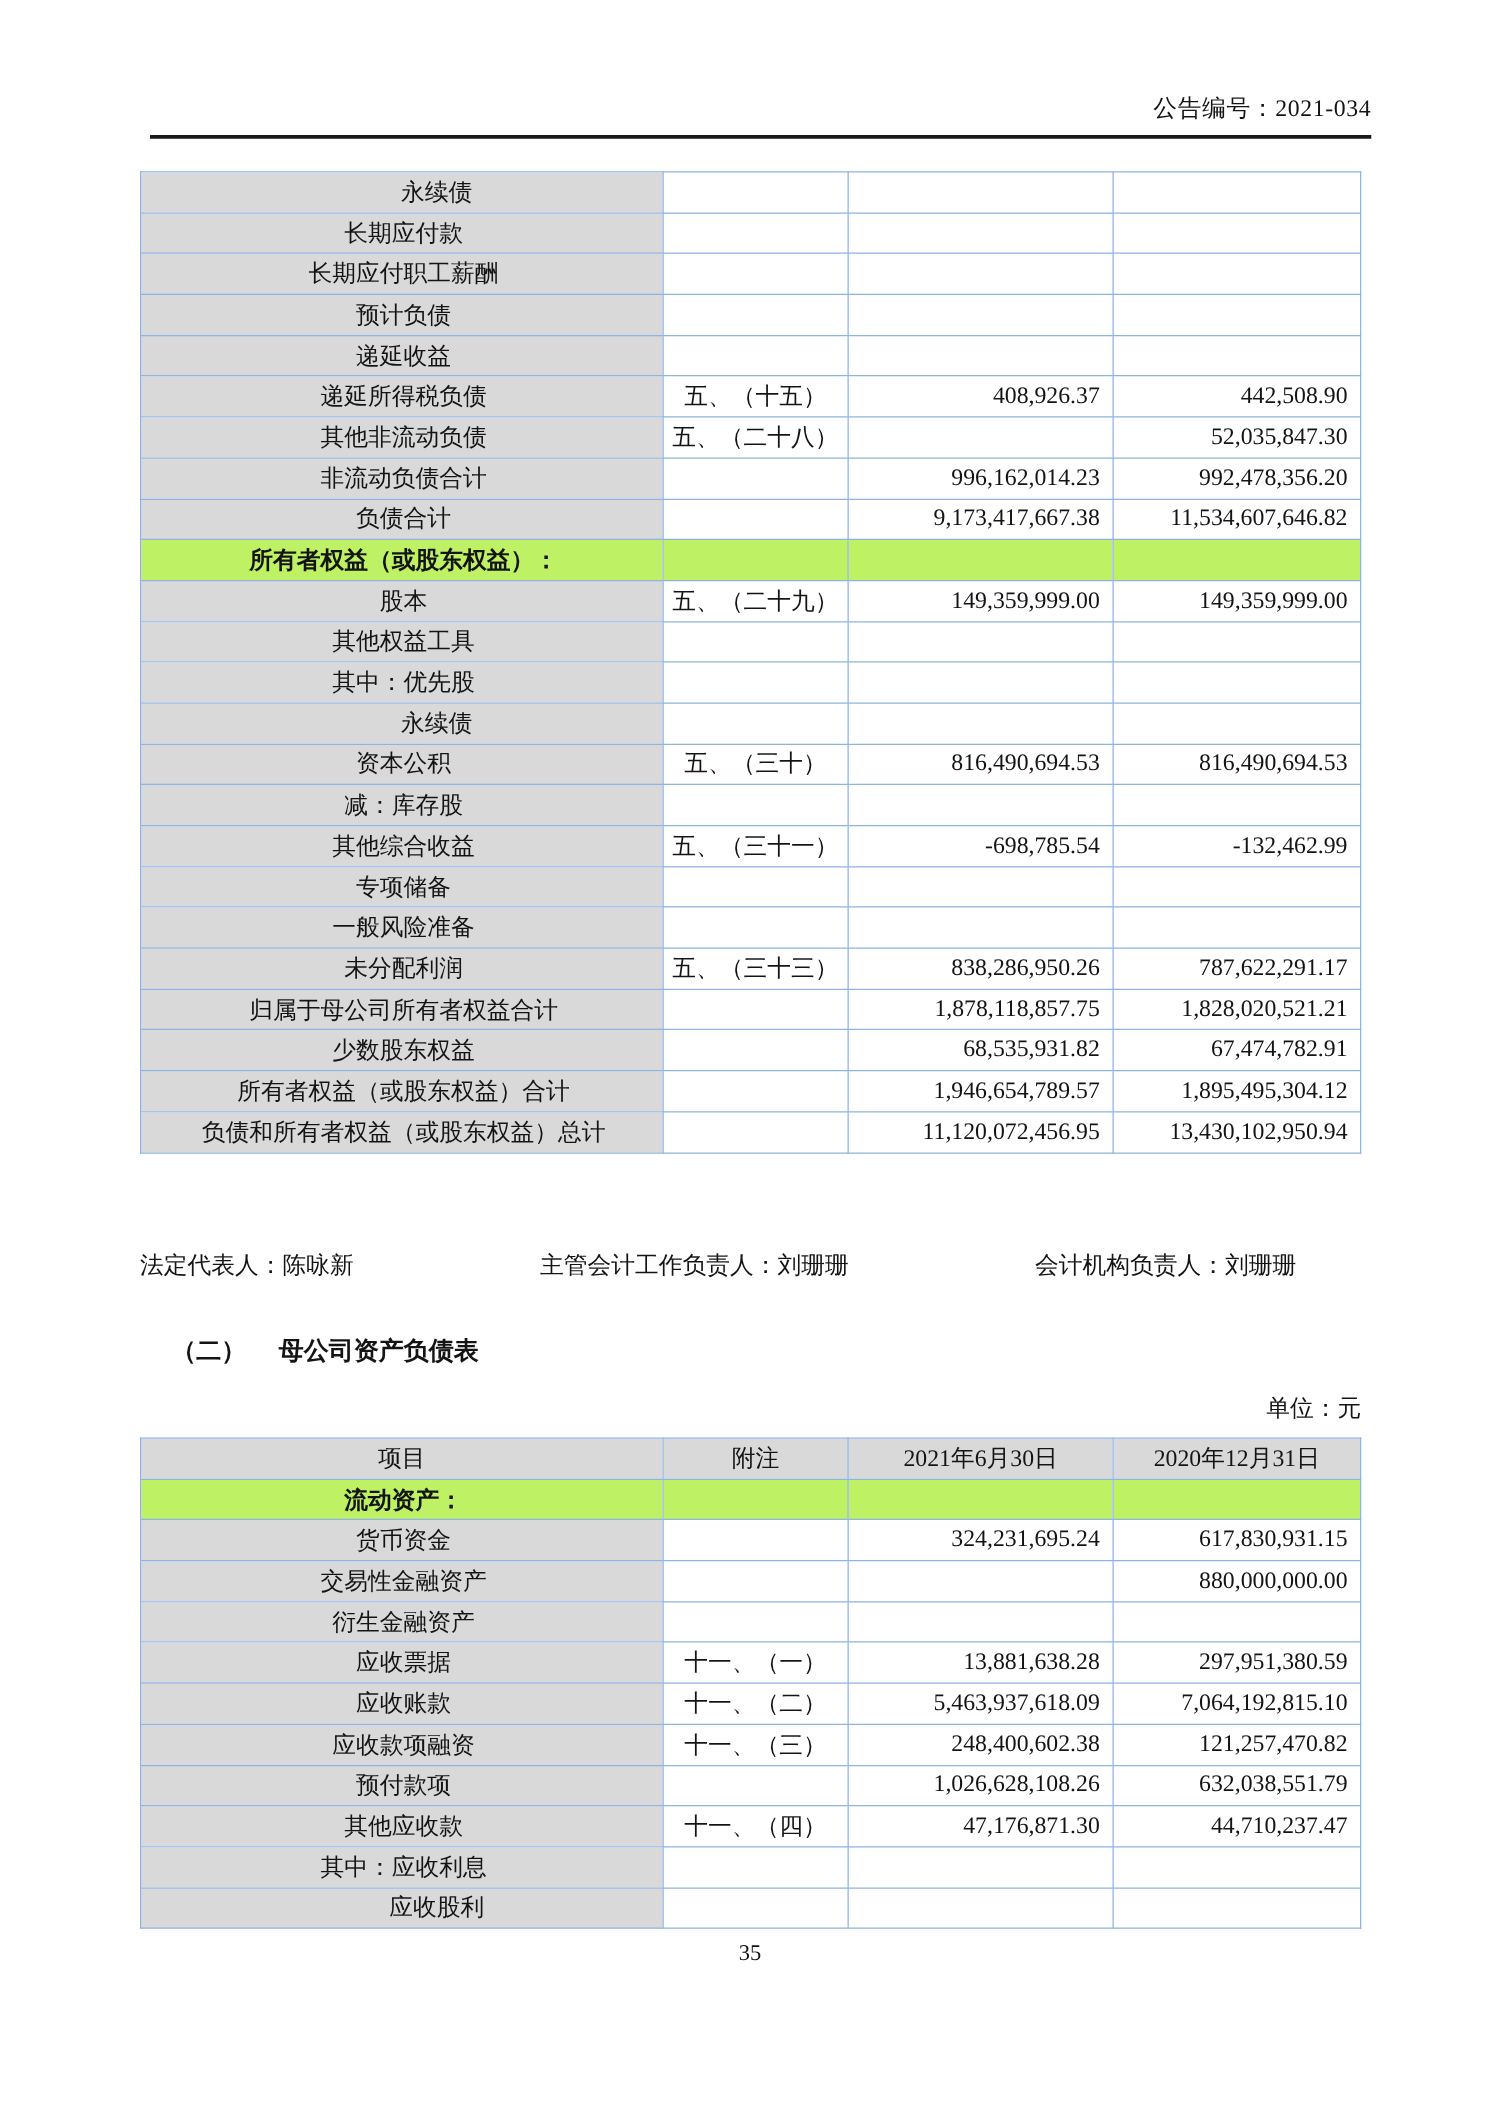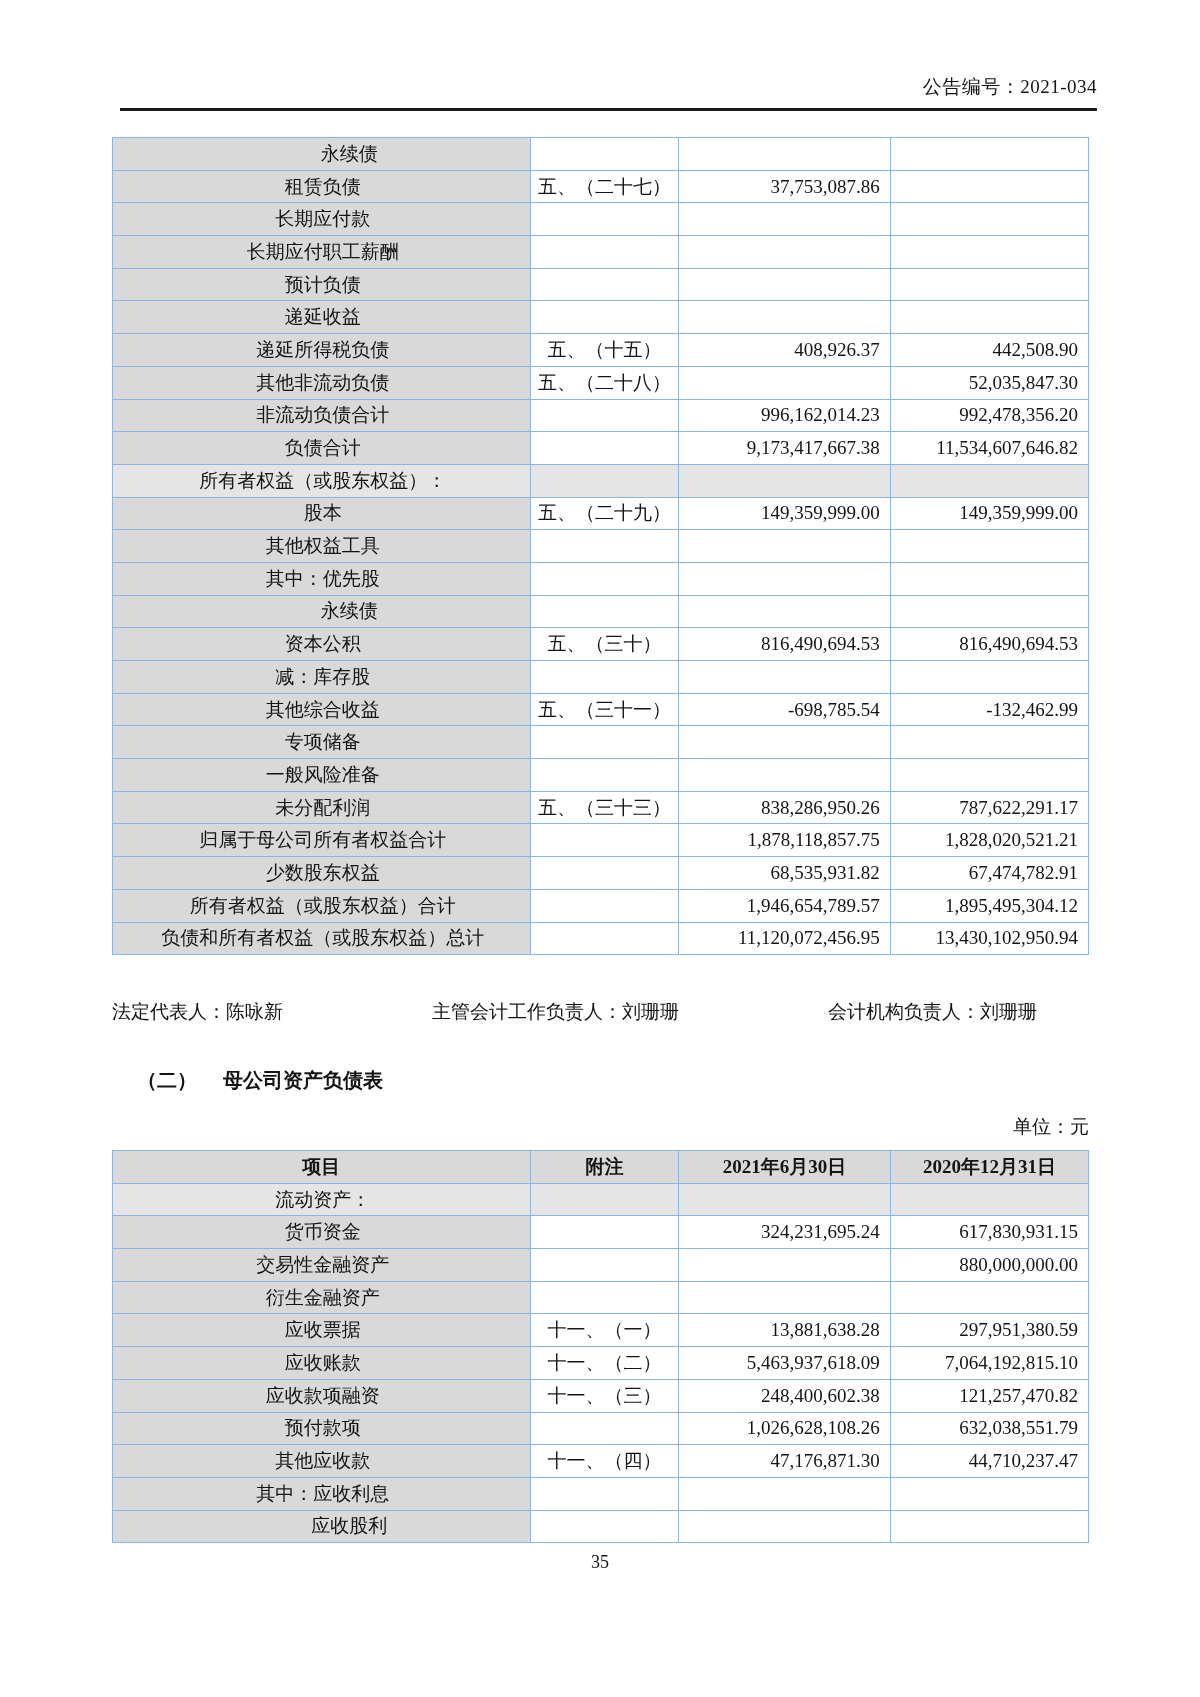--- a/index.html
+++ b/index.html
@@ -64,33 +64,33 @@
   .fin-table .cell-note {
     background: #ffffff;
     text-align: center;
   }
   .fin-table .cell-val {
     background: #ffffff;
     text-align: right;
     padding-right: 10px;
   }
   .fin-table tr.row-section td {
-    background: #e5e5e5;
-    font-weight: normal;
+    background: #bef264;
+    font-weight: bold;
   }
   .fin-table tr.row-total .cell-label {
     font-weight: normal;
     text-align: center;
   }
   .fin-table tr.row-indent2 .cell-label {
     padding-left: 62px;
   }
   .fin-table thead td {
     background: #d9d9d9;
-    font-weight: bold;
+    font-weight: normal;
     text-align: center;
   }
   .signatures {
     position: absolute;
     top: 999px;
     left: 112px;
     width: 925px;
     display: flex;
     justify-content: space-between;
     font-size: 19px;
@@ -134,26 +134,20 @@
       <col class="c-v2">
   </colgroup>
   <tbody>
       <tr class="row-indent2">
         <td class="cell-label">永续债</td>
         <td class="cell-note"></td>
         <td class="cell-val"></td>
         <td class="cell-val"></td>
       </tr>
       <tr>
-        <td class="cell-label">租赁负债</td>
-        <td class="cell-note">五、（二十七）</td>
-        <td class="cell-val">37,753,087.86</td>
-        <td class="cell-val"></td>
-      </tr>
-      <tr>
         <td class="cell-label">长期应付款</td>
         <td class="cell-note"></td>
         <td class="cell-val"></td>
         <td class="cell-val"></td>
       </tr>
       <tr>
         <td class="cell-label">长期应付职工薪酬</td>
         <td class="cell-note"></td>
         <td class="cell-val"></td>
         <td class="cell-val"></td>

